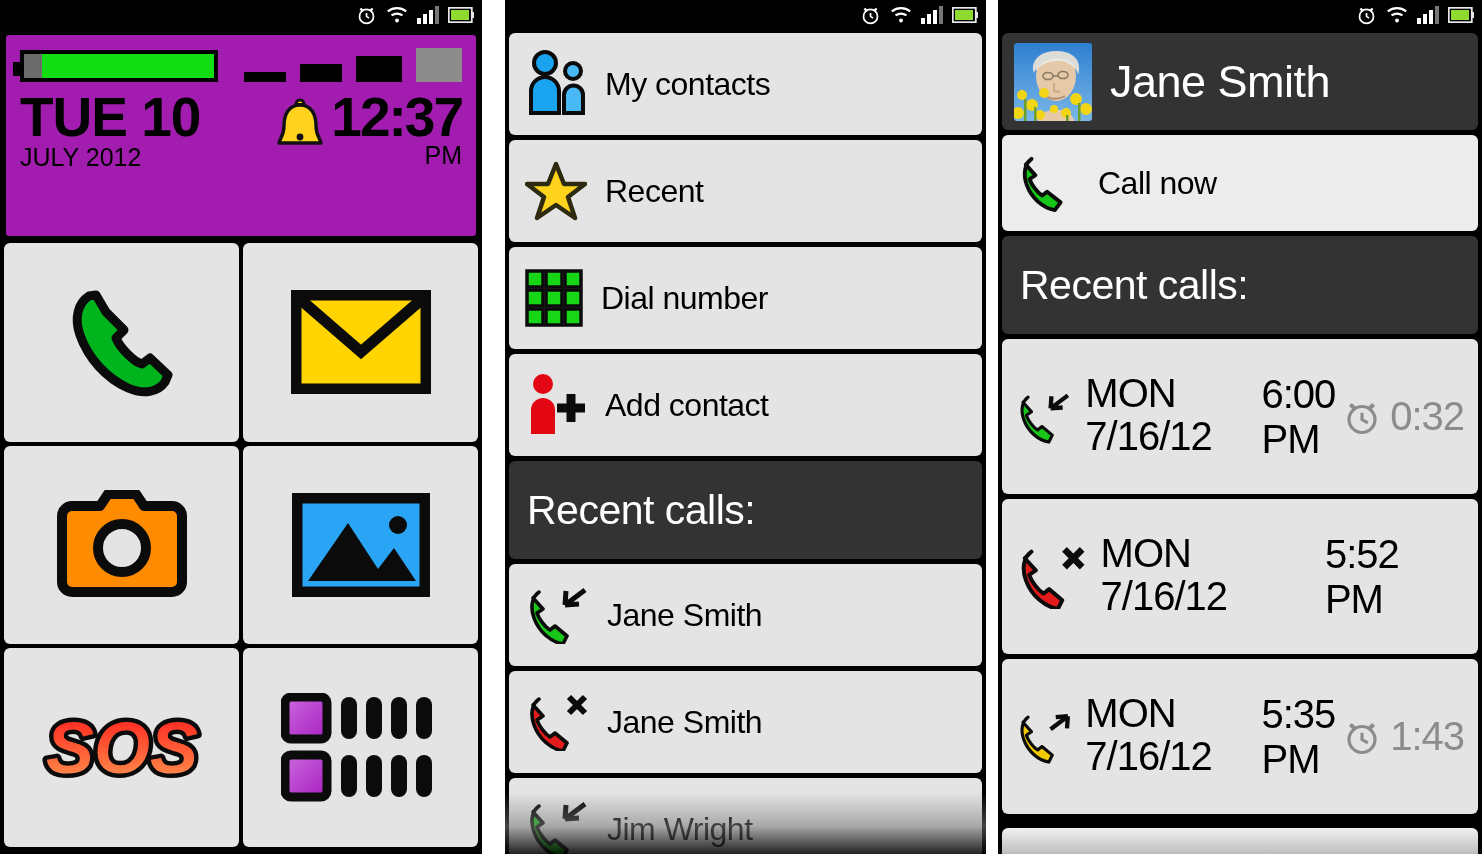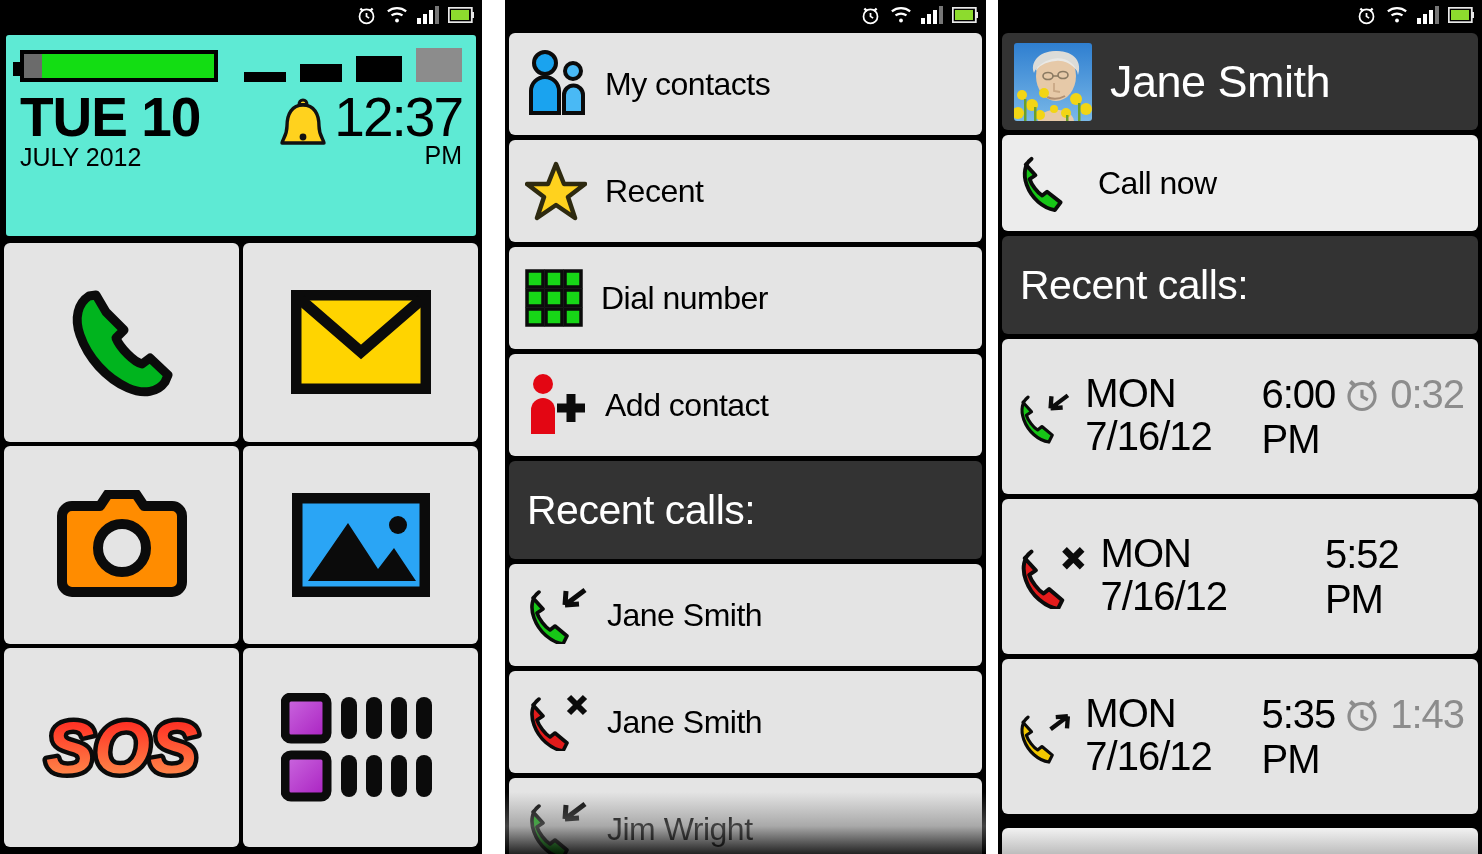--- a/index.html
+++ b/index.html
@@ -12,21 +12,21 @@
   #panel-home{ left:0;    width:482px; }
   #panel-dialer{ left:505px; width:481px; }
   #panel-contact{ left:998px; width:484px; }
 
   
   .statusbar{ height:30px; background:#000; display:flex; align-items:center;
               justify-content:flex-end; padding-right:8px; gap:9px; }
   .sb-icon{ display:block; }
 
   
-  .widget{ margin:3px 4px 0 4px; height:205px; background:#5eead4;
+  .widget{ margin:3px 4px 0 4px; height:205px; background:#a21caf;
            border-radius:5px; border:2px solid #000; position:relative;
            padding:14px 14px 0 14px; }
   .wrow{ display:flex; align-items:center; height:34px; }
   .batt-shell{ width:224px; height:32px; border:4px solid #000; background:#fff;
                display:flex; align-items:center; position:relative; }
   .batt-nub{ position:absolute; left:-11px; top:8px; width:8px; height:14px; background:#000;}
   .batt-grey{ width:18px; height:100%; background:#6b6b6b; }
   .batt-fill{ flex:1; height:100%; background:#13dd13; }
   .sig{ display:flex; align-items:flex-end; gap:14px; margin-left:26px; height:32px; }
   .sig b{ display:block; background:#000; }
@@ -34,21 +34,21 @@
   .sig b:nth-child(2){ width:42px; height:18px; }
   .sig b:nth-child(3){ width:46px; height:26px; }
   .sig b:nth-child(4){ width:46px; height:34px; background:#8c8c8c; }
   .clockrow{ display:flex; align-items:flex-start; margin-top:6px; }
   .dayblock{ flex:1; }
   .dayline{ font-size:55px; font-weight:bold; color:#000; line-height:1.02;
             letter-spacing:-1px; }
   .monthline{ font-size:25px; color:#000; margin-top:-2px; letter-spacing:0px;}
   .timeblock{ display:flex; align-items:flex-start; }
   .bell{ margin-top:7px; }
-  .timetext{ font-size:55px; font-weight:normal; color:#000; line-height:1.02;
+  .timetext{ font-size:55px; font-weight:bold; color:#000; line-height:1.02;
              letter-spacing:-2px; }
   .ampm{ font-size:25px; color:#000; text-align:right; margin-top:-4px; }
 
   
   .grid{ position:absolute; left:0; top:243px; width:482px; height:608px;
          display:grid; grid-template-columns:1fr 1fr; grid-template-rows:1fr 1fr 1fr;
          gap:4px; padding:0 4px 4px 4px; }
   .tile{ background:#e4e4e4; border-radius:6px; display:flex;
          align-items:center; justify-content:center; }
 
@@ -68,21 +68,21 @@
                 display:flex; align-items:center; padding:0 12px; gap:18px;
                 margin:3px 4px 5px 4px; }
   .avatar{ width:78px; height:78px; border-radius:3px; overflow:hidden;
            position:relative; flex:none; }
   .contact-name{ font-size:45px; color:#fff; letter-spacing:-0.5px; }
   .row.callnow{ height:96px; }
   .call-row{ background:#e4e4e4; border-radius:6px; height:155px;
              display:flex; align-items:center; padding:0 14px; gap:14px; }
   .call-meta{ display:flex; flex-direction:row; gap:2px; }
   .call-date{ font-size:40px; color:#000; letter-spacing:-1px; line-height:1.08;}
-  .call-time-row{ display:flex; align-items:flex-start; }
+  .call-time-row{ display:flex; align-items:center; }
   .call-time{ font-size:40px; color:#000; letter-spacing:-1px; }
   .dur{ display:flex; align-items:center; gap:8px; color:#8c8c8c; }
   .dur span{ font-size:40px; letter-spacing:-1px; }
 
   .fade{ position:absolute; left:0; right:0; bottom:0; height:62px;
          background:linear-gradient(to bottom, rgba(228,228,228,0) 0%,
                     rgba(120,120,120,0.55) 55%, rgba(0,0,0,0.85) 100%);
          pointer-events:none; }
   .scrollstub{ position:absolute; left:4px; right:4px; bottom:0; height:26px;
                background:linear-gradient(to bottom,#f2f2f2,#bdbdbd);

